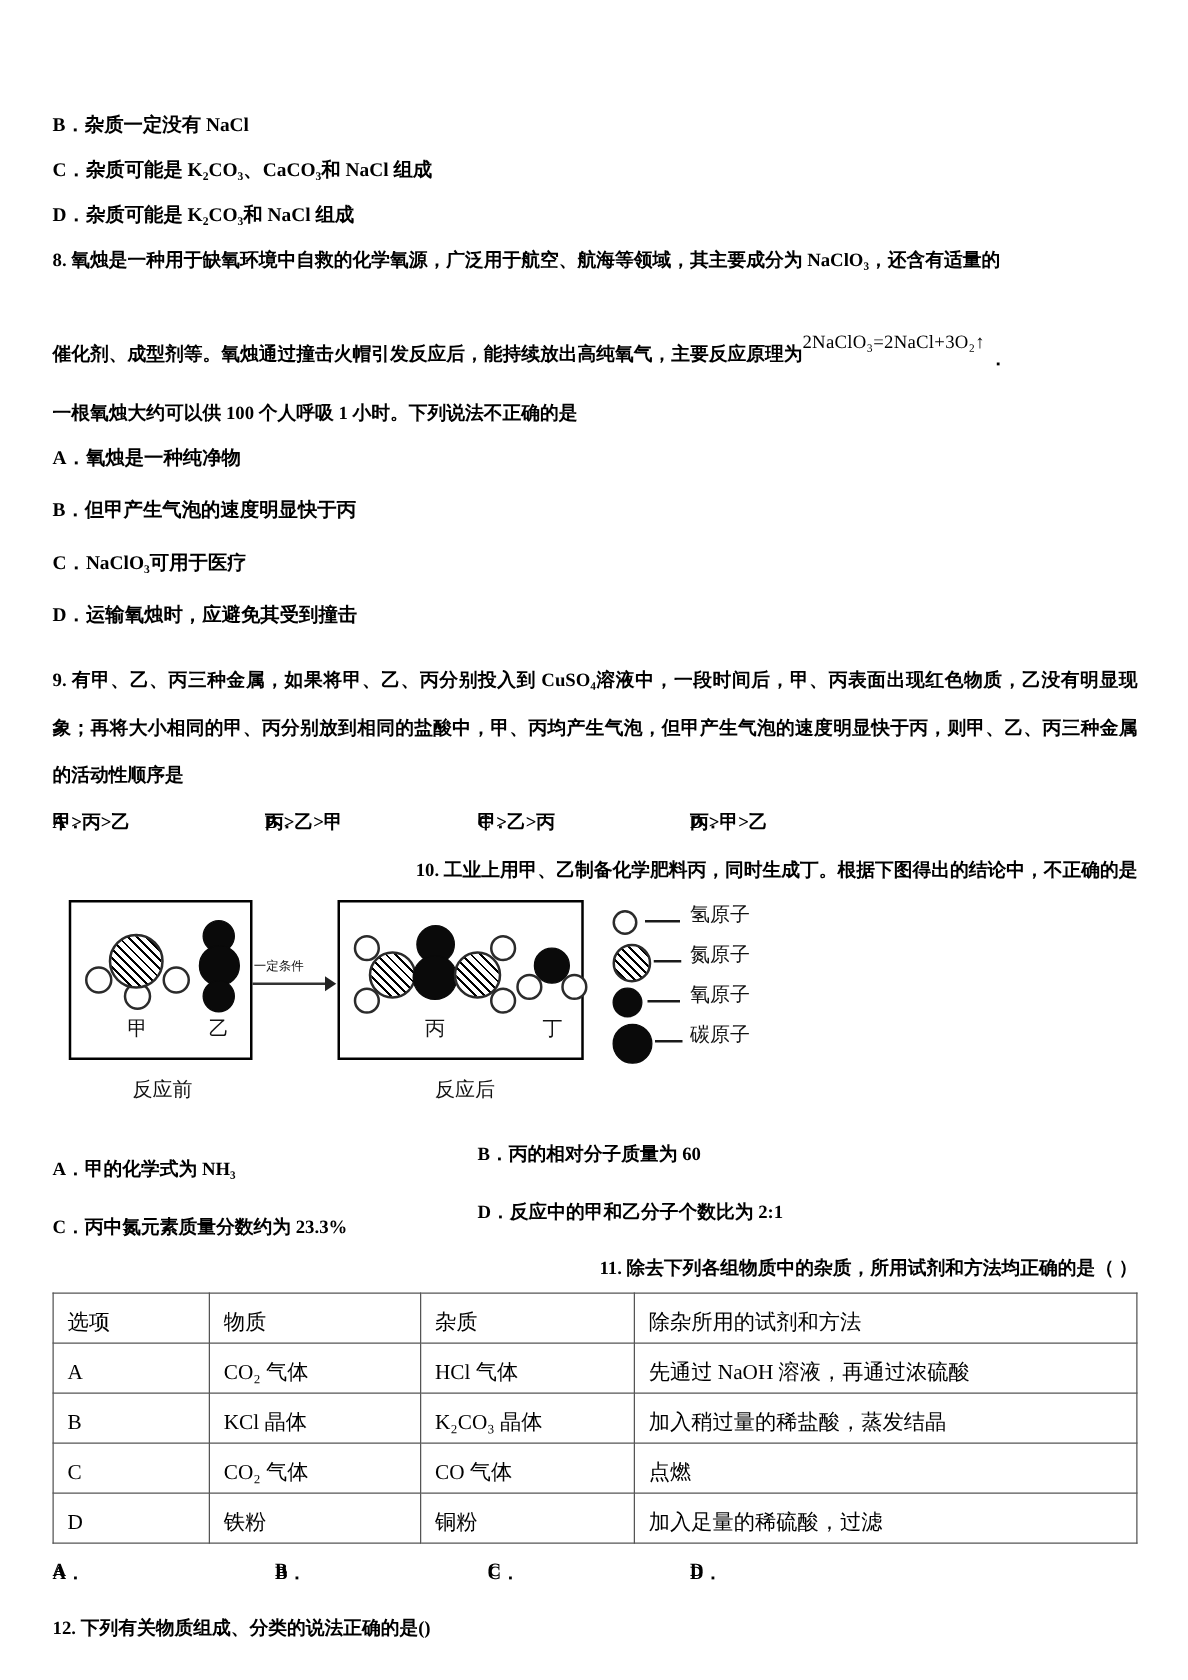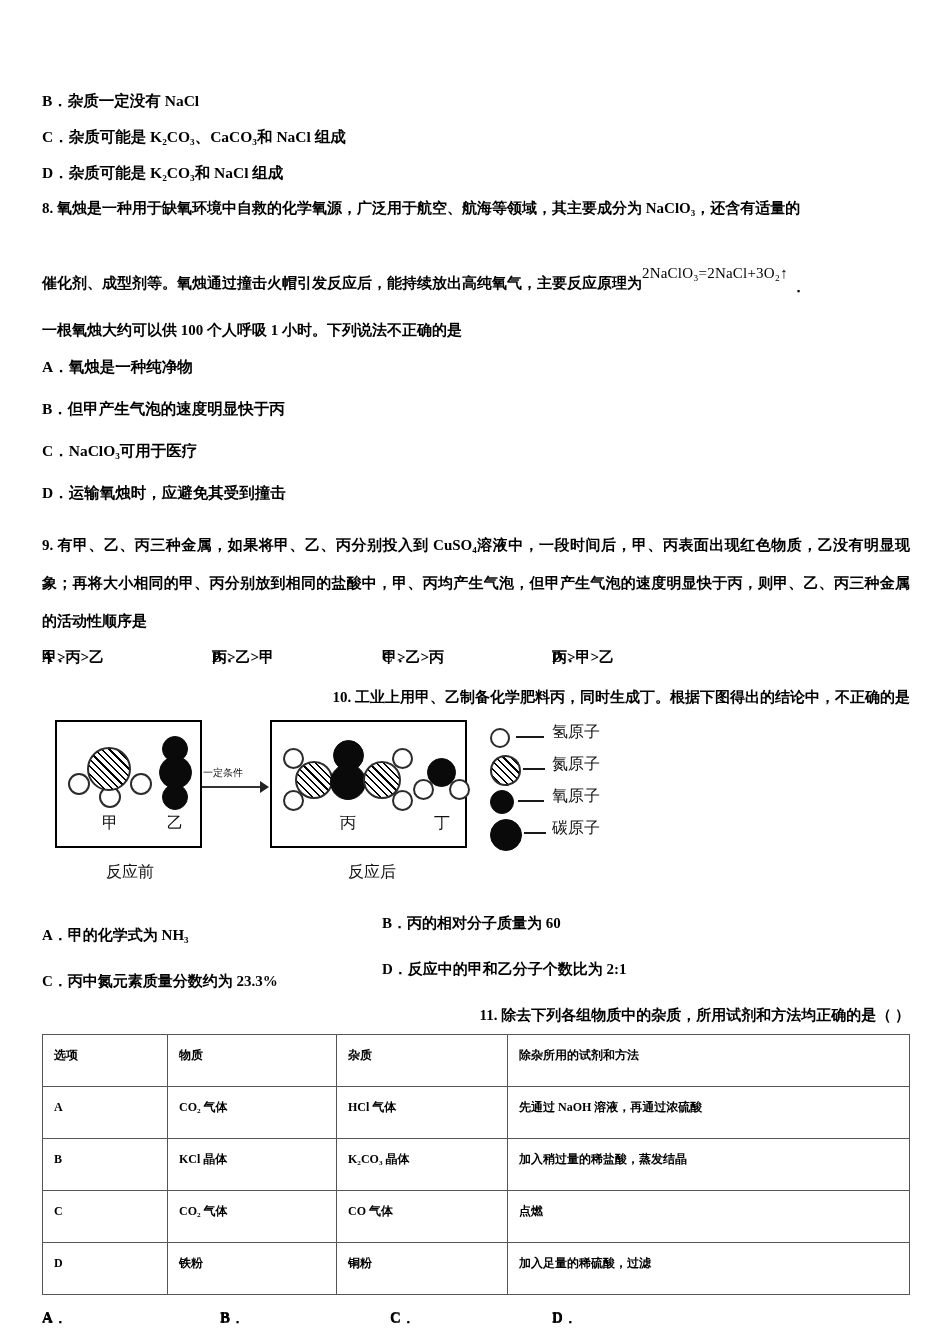--- a/index.html
+++ b/index.html
@@ -199,23 +199,23 @@
 
   
   table.purify {
     border-collapse: collapse;
     width: 868px;
     margin: 10px 0 0 0;
     table-layout: fixed;
   }
   table.purify td {
     border: 1.4px solid #555;
-    padding: 13px 9px 16px 11px;
-    font-weight: bold;
-    font-size: 12px;
+    padding: 13px 9px 4px 11px;
+    font-weight: normal;
+    font-size: 17px;
     vertical-align: top;
     line-height: 1.2;
     height: 22px;
   }
   .col-a { width: 104px; }
   .col-b { width: 148px; }
   .col-c { width: 150px; }
   .col-d { width: auto; }
 
   .abcd-row {

